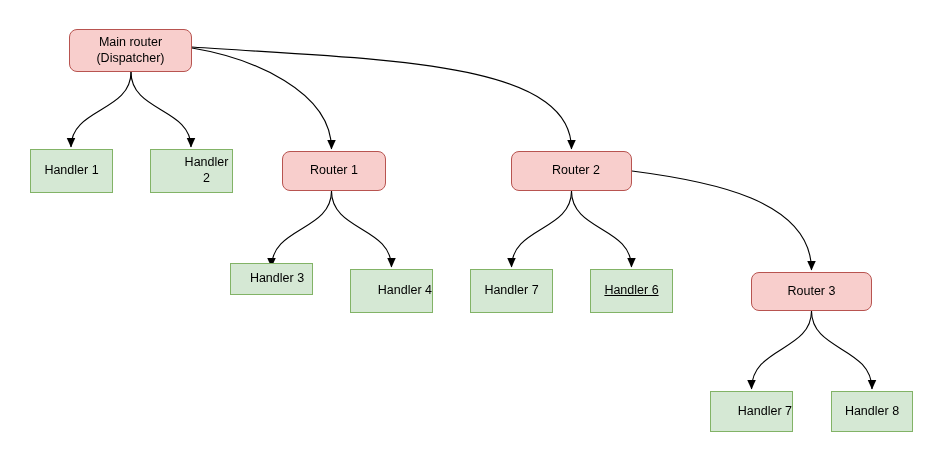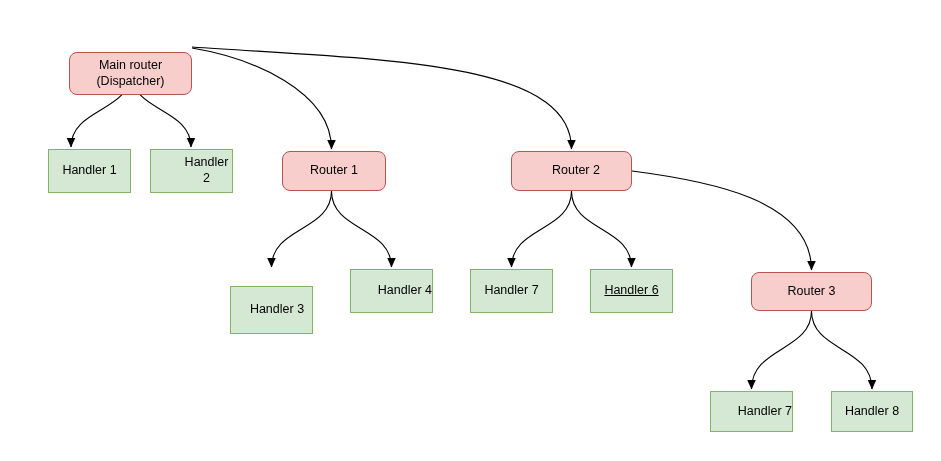--- a/index.html
+++ b/index.html
@@ -62,37 +62,37 @@
         <path d="M331.5,191 C331.5,231 271.5,227 271.5,267" class="edge" marker-end="url(#arrow)"></path>
         <path d="M331.5,191 C331.5,231 391.5,227 391.5,267" class="edge" marker-end="url(#arrow)"></path>
         <path d="M571.5,191 C571.5,231 511.5,227 511.5,267" class="edge" marker-end="url(#arrow)"></path>
         <path d="M571.5,191 C571.5,231 631.5,227 631.5,267" class="edge" marker-end="url(#arrow)"></path>
         <path d="M632,171 C710,181 811.5,200 811.5,270" class="edge" marker-end="url(#arrow)"></path>
         <path d="M811.5,311 C811.5,351 751.5,347 751.5,389" class="edge" marker-end="url(#arrow)"></path>
         <path d="M811.5,311 C811.5,351 872,347 872,389" class="edge" marker-end="url(#arrow)"></path>
       </g>
   </svg>
   <div id="nodes">
-      <div class="node router" style="left: 69px; top: 29px; width: 123px; height: 43px; margin-top: 23px;">
+      <div class="node router" style="left: 69px; top: 29px; width: 123px; height: 43px;">
         <span class="node-label">Main router
 (Dispatcher)</span>
       </div>
-      <div class="node handler" style="left: 30px; top: 149px; width: 83px; height: 44px; margin-left: 18px;">
+      <div class="node handler" style="left: 30px; top: 149px; width: 83px; height: 44px;">
         <span class="node-label">Handler 1</span>
       </div>
       <div class="node handler" style="left: 150px; top: 149px; width: 83px; height: 44px; padding-left: 30px;">
         <span class="node-label">Handler 2</span>
       </div>
       <div class="node router" style="left: 282px; top: 151px; width: 104px; height: 40px;">
         <span class="node-label">Router 1</span>
       </div>
       <div class="node router" style="left: 511px; top: 151px; width: 121px; height: 40px; padding-left: 9px;">
         <span class="node-label">Router 2</span>
       </div>
-      <div class="node handler" style="left: 230px; top: 286px; width: 83px; height: 48px; padding-left: 11px;">
+      <div class="node handler" style="left: 230px; top: 263px; width: 83px; height: 32px; padding-left: 11px;">
         <span class="node-label">Handler 3</span>
       </div>
       <div class="node handler" style="left: 350px; top: 269px; width: 83px; height: 44px; justify-content: flex-end;">
         <span class="node-label">Handler 4</span>
       </div>
       <div class="node handler" style="left: 470px; top: 269px; width: 83px; height: 44px;">
         <span class="node-label">Handler 7</span>
       </div>
       <div class="node handler" style="left: 590px; top: 269px; width: 83px; height: 44px; text-decoration: underline;">
         <span class="node-label">Handler 6</span>

